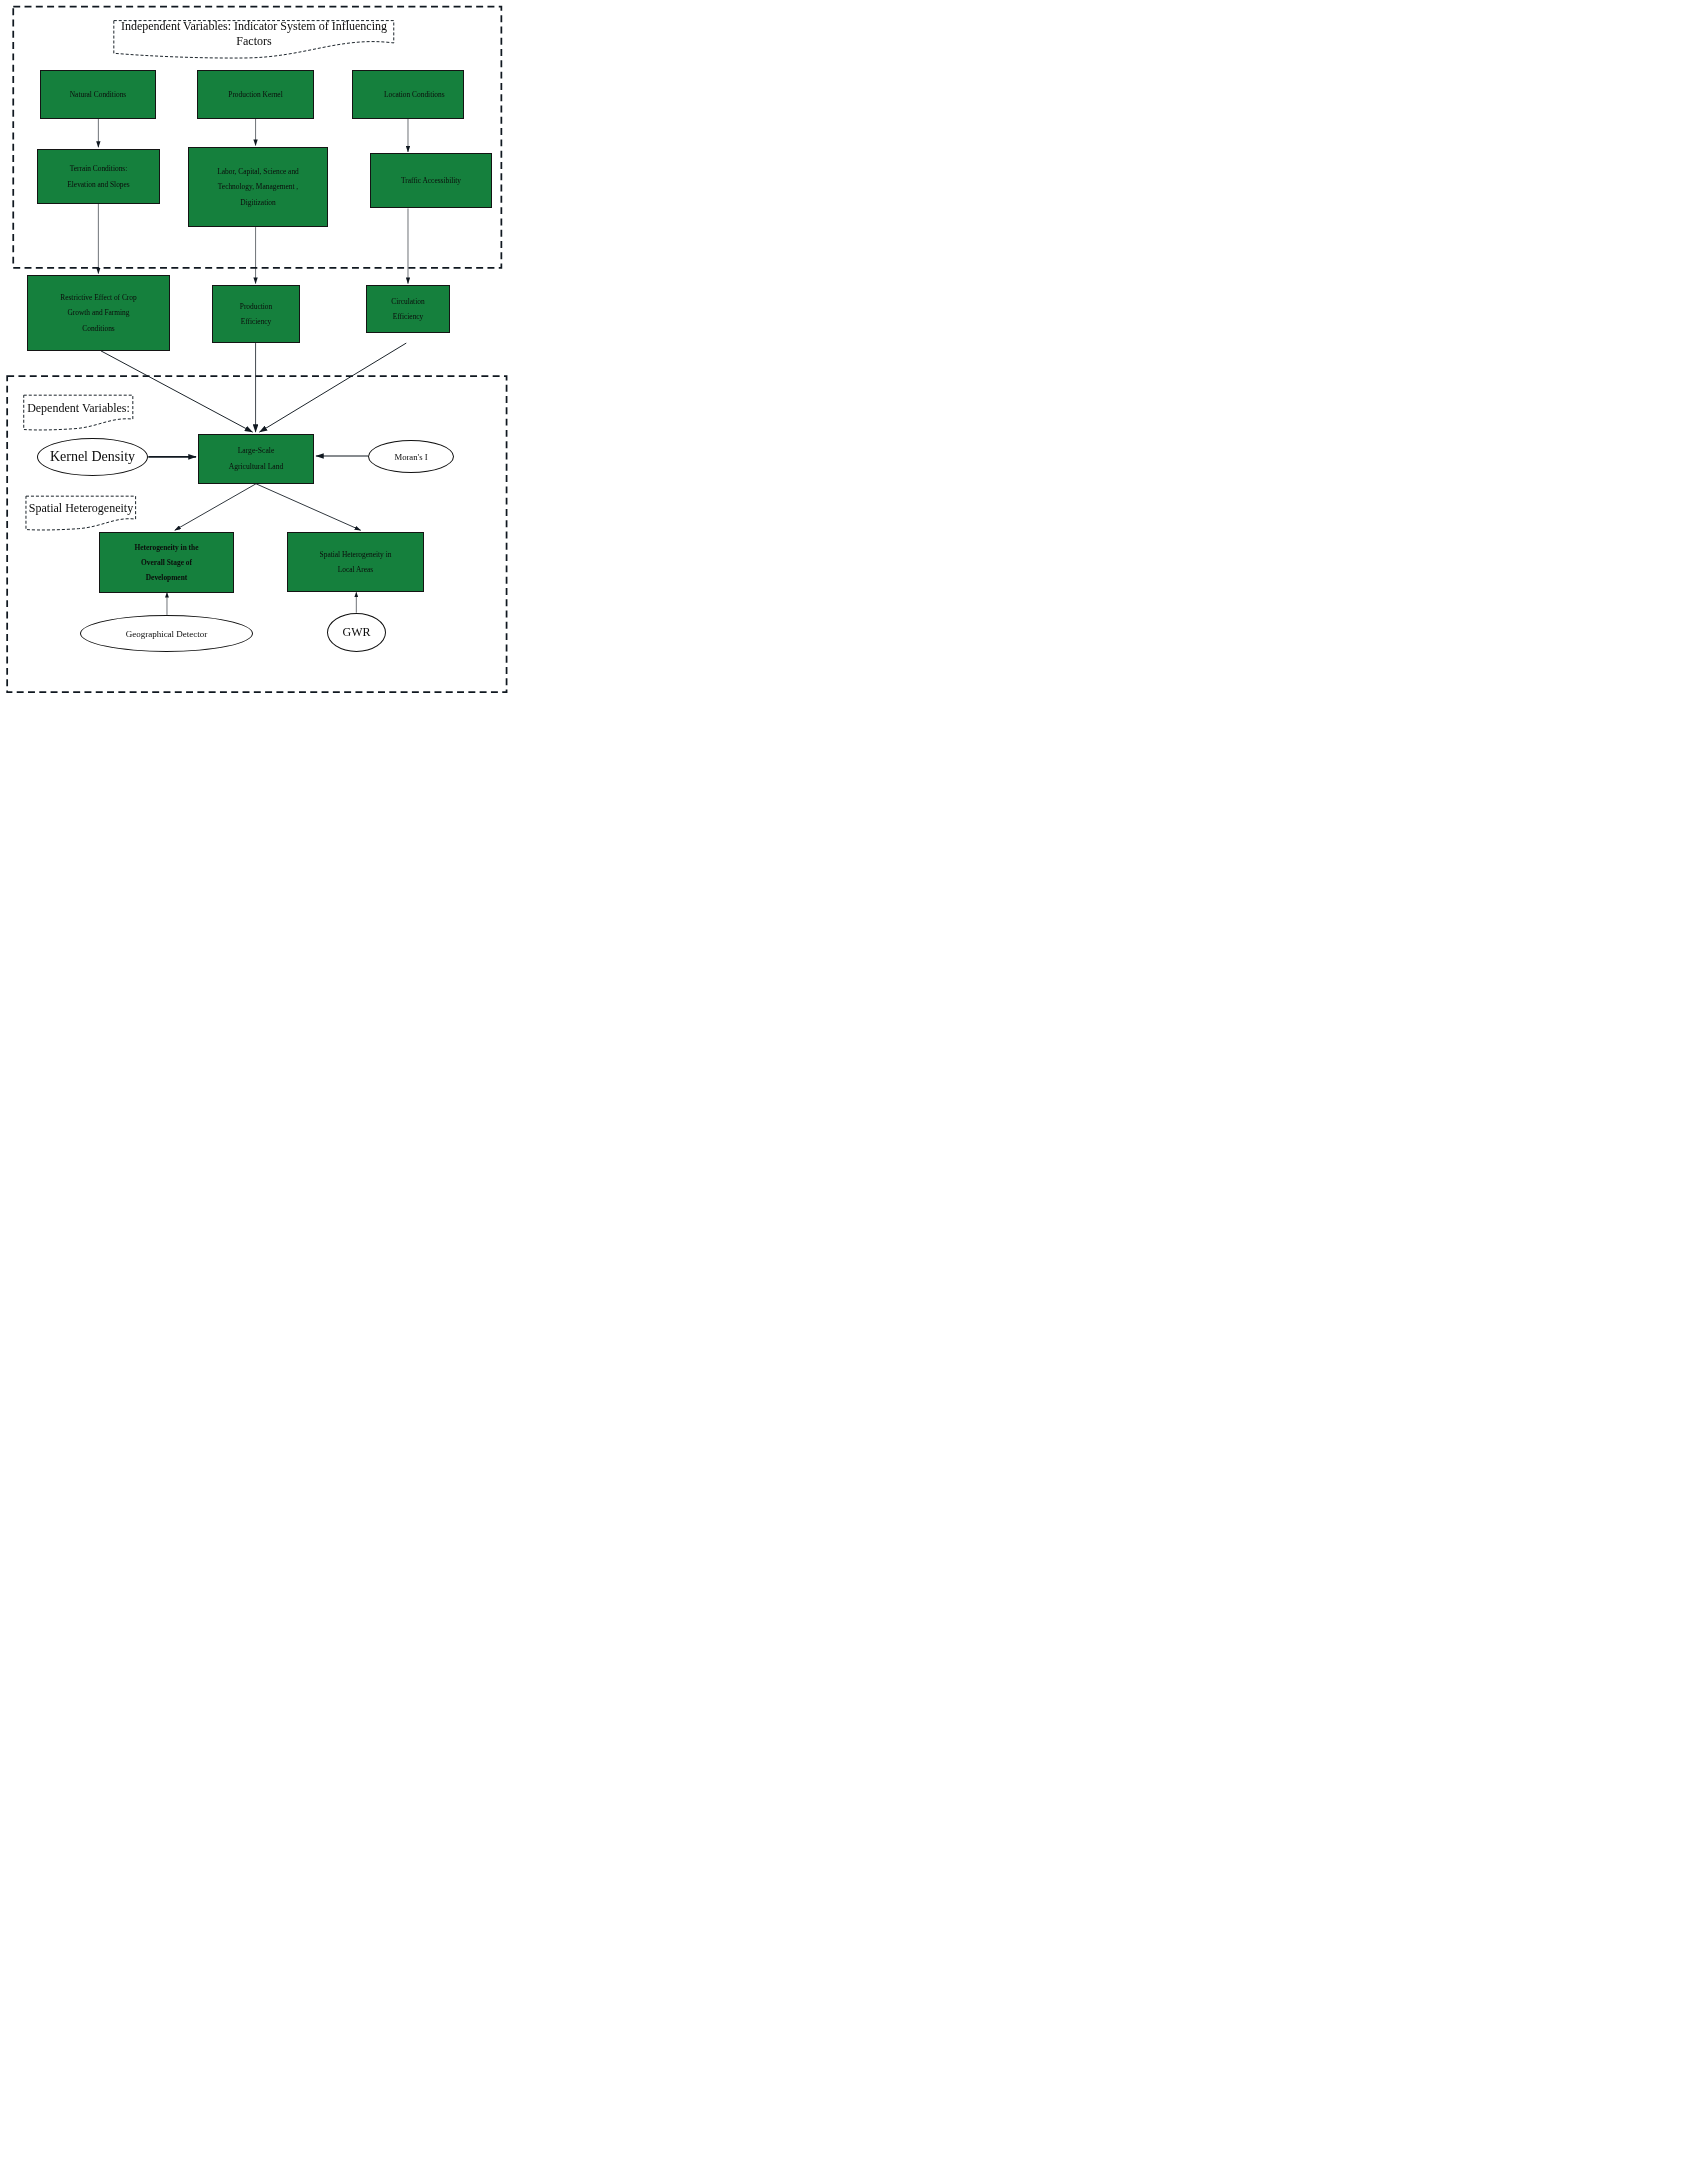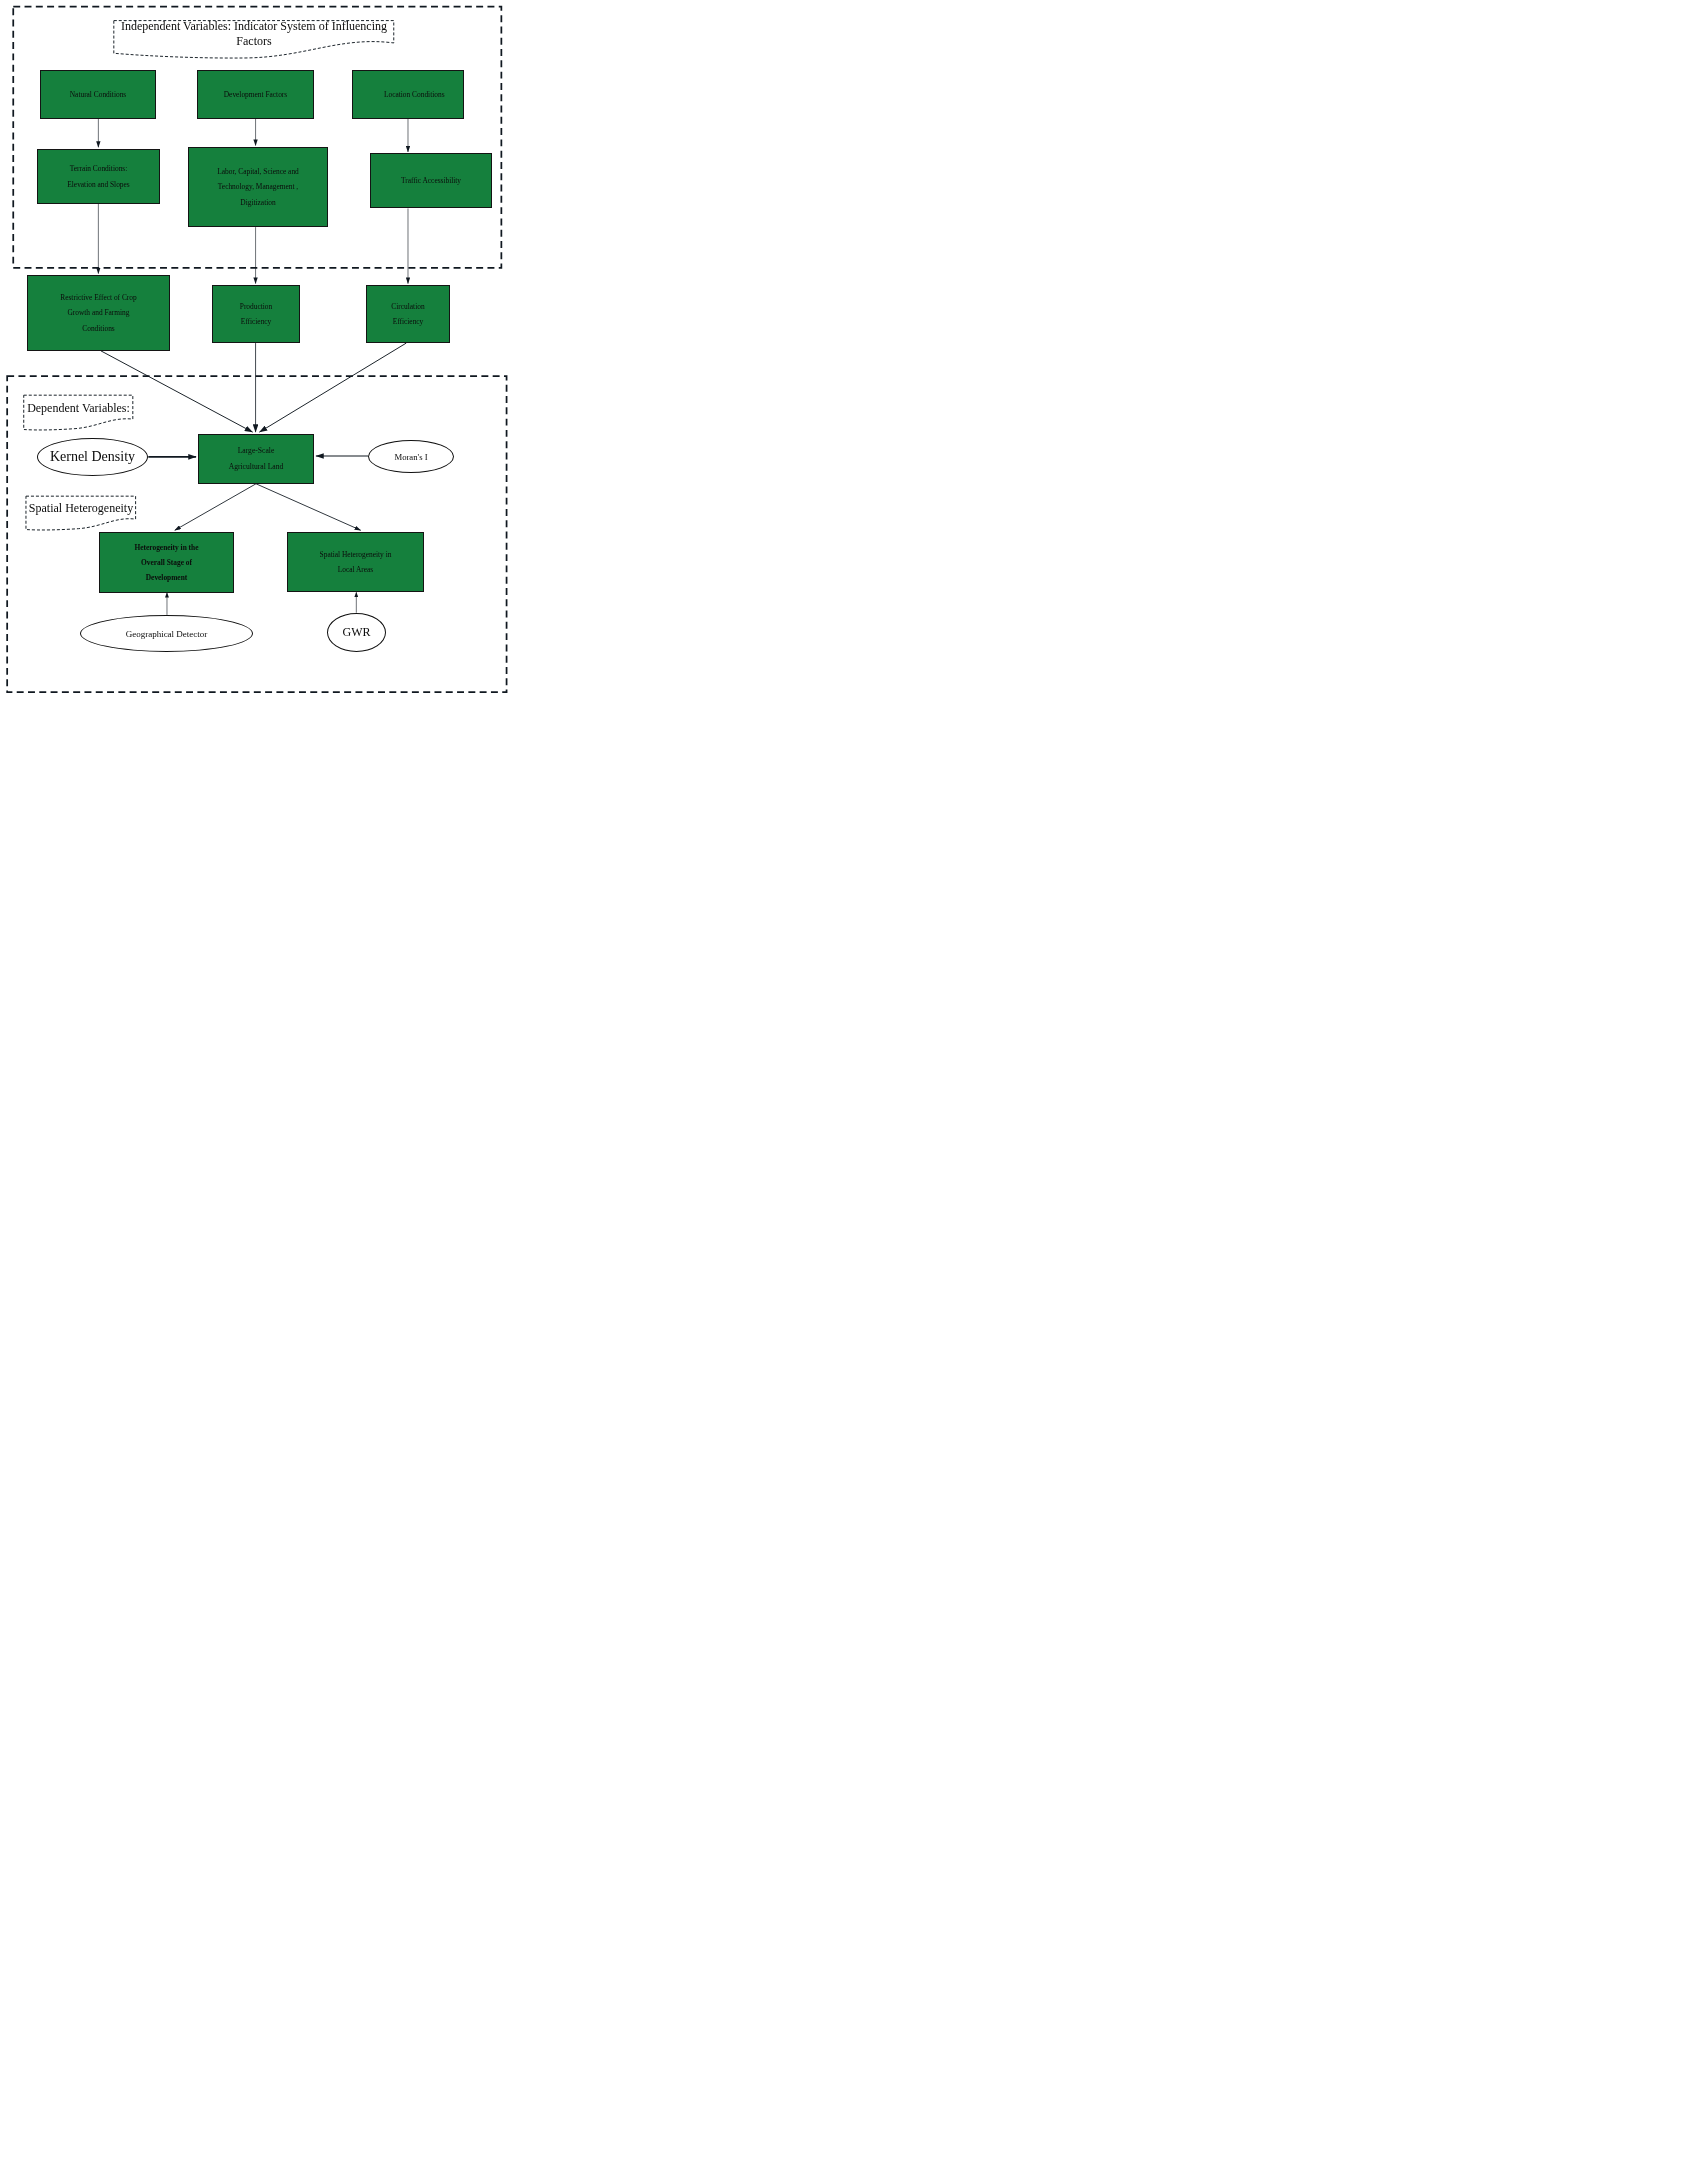--- a/index.html
+++ b/index.html
@@ -114,36 +114,36 @@
     <path d="M4,5 H255 V60 C205,55 175,78 122,82 C80,85 35,86 4,84 Z" fill="none" stroke="#101820" stroke-width="2.2" stroke-dasharray="7 4.5"></path>
   </svg>
   <div class="flag-label" style="left:22px; top:398px; width:113px; height:20px;">Dependent Variables:</div>
 
   <svg class="flag-svg" style="left:24px; top:494px;" width="114" height="39" viewBox="0 0 262 90">
     <path d="M4,5 H257 V58 C210,52 180,76 125,80 C82,83 36,84 4,82 Z" fill="none" stroke="#101820" stroke-width="2.2" stroke-dasharray="7 4.5"></path>
   </svg>
   <div class="flag-label" style="left:24px; top:498px; width:114px; height:20px;">Spatial Heterogeneity</div>
 
   <div class="node" style="left:40px; top:70px; width:116px; height:49px;">Natural Conditions</div>
-  <div class="node" style="left:197px; top:70px; width:117px; height:49px;">Development Factors</div>
+  <div class="node" style="left:197px; top:70px; width:117px; height:49px;">Production Kernel</div>
   <div class="node" style="left:352px; top:70px; width:112px; height:49px;padding-left:16px;">Location Conditions</div>
 
   <div class="node" style="left:37px; top:149px; width:123px; height:55px;">Terrain Conditions:
 Elevation and Slopes</div>
   <div class="node" style="left:188px; top:147px; width:140px; height:80px;">Labor, Capital, Science and
 Technology, Management ,
 Digitization</div>
   <div class="node" style="left:352px; top:153px; width:122px; height:55px;margin-left:18px;">Traffic Accessibility</div>
 
   <div class="node" style="left:27px; top:275px; width:143px; height:76px;">Restrictive Effect of Crop
 Growth and Farming
 Conditions</div>
   <div class="node" style="left:212px; top:285px; width:88px; height:58px;">Production
 Efficiency</div>
-  <div class="node" style="left:366px; top:285px; width:84px; height:58px;">Circulation
+  <div class="node" style="left:366px; top:285px; width:84px; height:48px;">Circulation
 Efficiency</div>
 
   <div class="node" style="left:198px; top:434px; width:116px; height:50px; font-size:7.6px;">Large-Scale
 Agricultural Land</div>
 
   <div class="ellipse" style="left:37px; top:438px; width:111px; height:38px; border-width:1.3px;">Kernel Density</div>
   <div class="ellipse big-ellipse-text" style="left:368px; top:440px; width:86px; height:33px;">Moran's I</div>
 
   <div class="node" style="left:99px; top:532px; width:135px; height:61px;font-weight:bold;">Heterogeneity in the
 Overall Stage of

